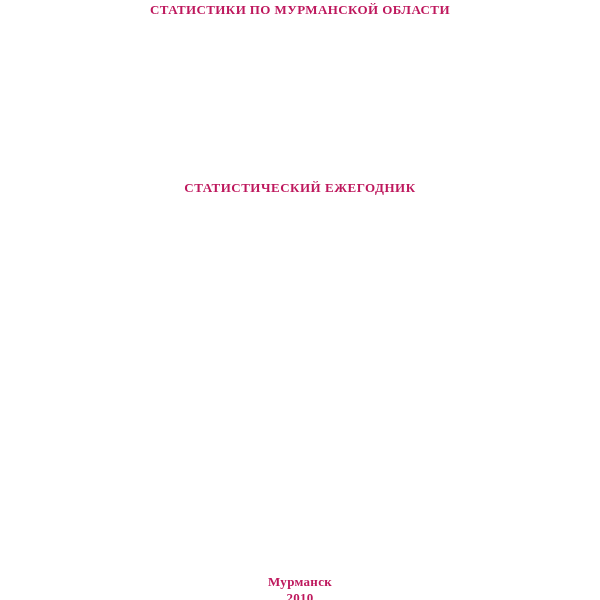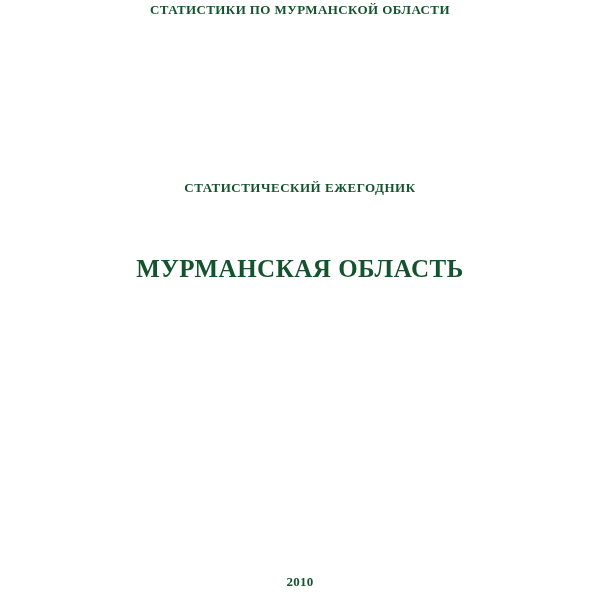--- a/index.html
+++ b/index.html
@@ -11,21 +11,21 @@
     height: 600px;
     overflow: hidden;
     background: #ffffff;
     font-family: "Liberation Serif", "DejaVu Serif", serif;
   }
   .page {
     position: relative;
     width: 600px;
     height: 600px;
     background: #ffffff;
-    color: #14532d;
+    color: #be185d;
   }
   .centered {
     position: absolute;
     left: 0;
     width: 600px;
     text-align: center;
   }
   .publisher-header {
     top: 2px;
     font-size: 13px;
@@ -59,19 +59,19 @@
 <body>
 
 <div class="page">
 
   <div class="centered publisher-header">
     <div>СТАТИСТИКИ ПО МУРМАНСКОЙ ОБЛАСТИ</div>
   </div>
 
   <div class="centered book-subtitle">СТАТИСТИЧЕСКИЙ ЕЖЕГОДНИК</div>
 
-  <div class="centered book-title">МУРМАНСКАЯ ОБЛАСТЬ</div>
 
   <div class="centered imprint">
+    <div>Мурманск</div>
     <div>2010</div>
   </div>
 
 </div>
 
 </body></html>

